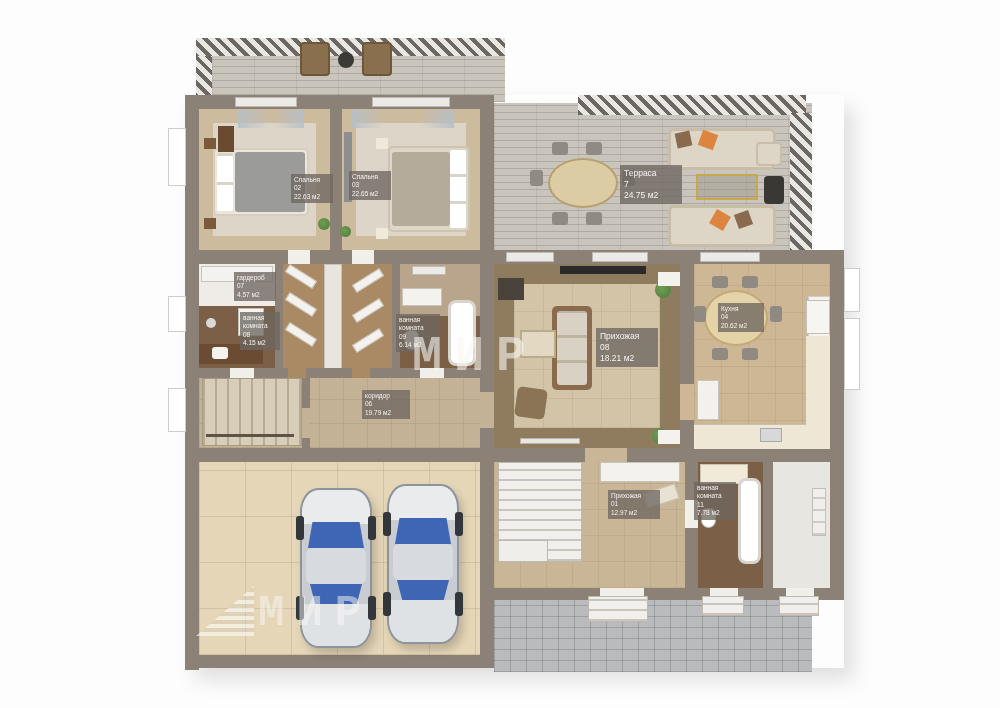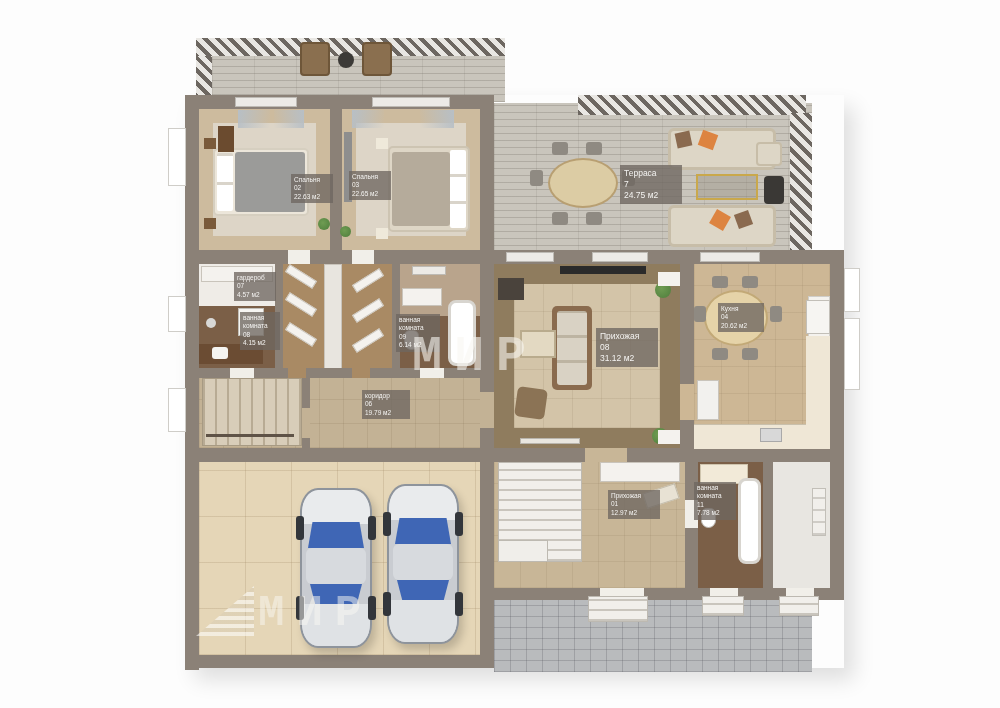--- a/index.html
+++ b/index.html
@@ -303,21 +303,21 @@
     <span class="ln">6.14 м2</span>
   </div>
   <div class="label" style="left:362px;top:390px;width:42px;">
     <span class="ln">коридор</span>
     <span class="ln">06</span>
     <span class="ln">19.79 м2</span>
   </div>
   <div class="label label-lg" style="left:596px;top:328px;width:54px;">
     <span class="ln">Прихожая</span>
     <span class="ln">08</span>
-    <span class="ln">31.12 м2</span>
+    <span class="ln">18.21 м2</span>
   </div>
   <div class="label label-lg" style="left:620px;top:165px;width:54px;">
     <span class="ln">Терраса</span>
     <span class="ln">7</span>
     <span class="ln">24.75 м2</span>
   </div>
   <div class="label" style="left:718px;top:303px;width:40px;">
     <span class="ln">Кухня</span>
     <span class="ln">04</span>
     <span class="ln">20.62 м2</span>

